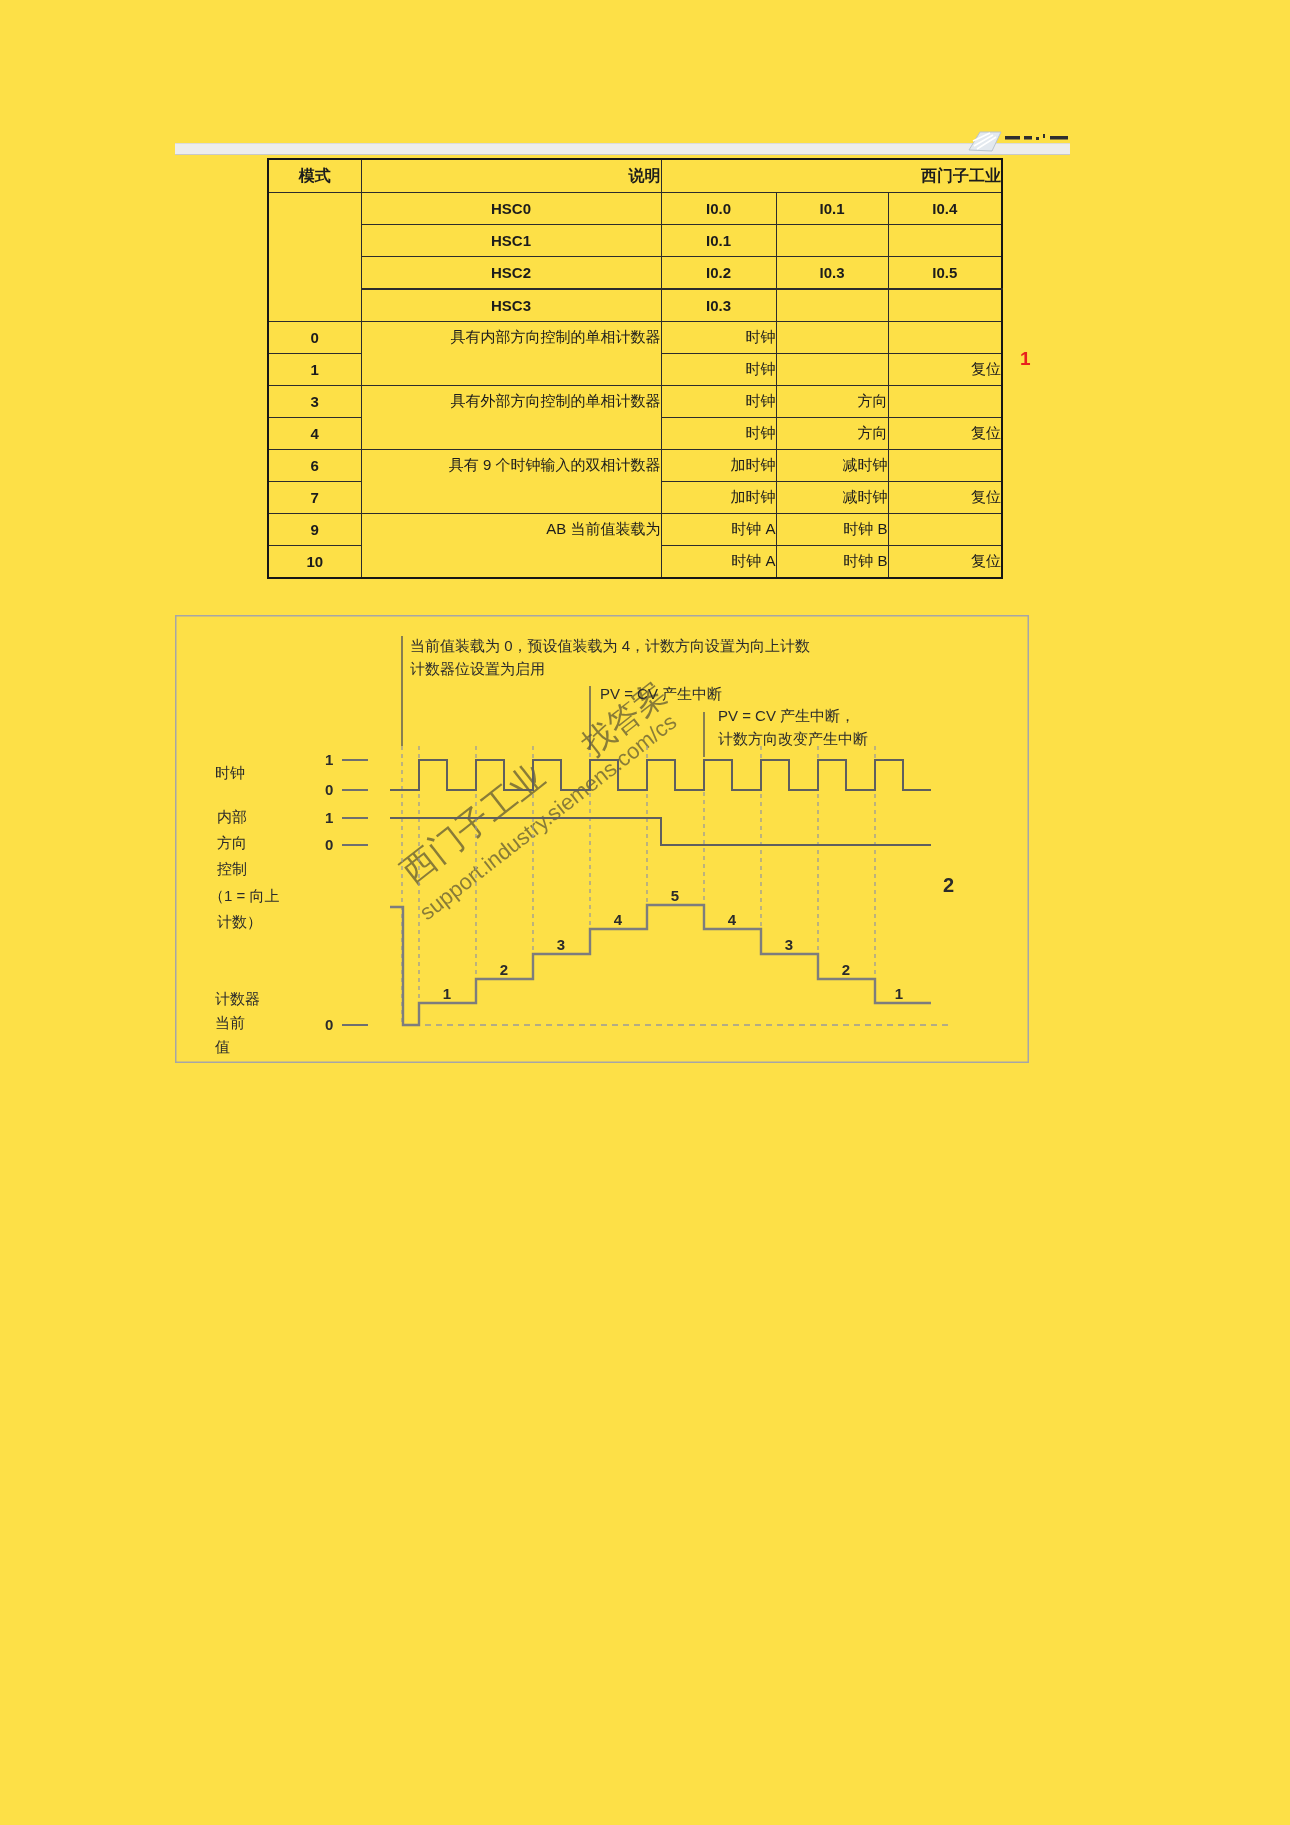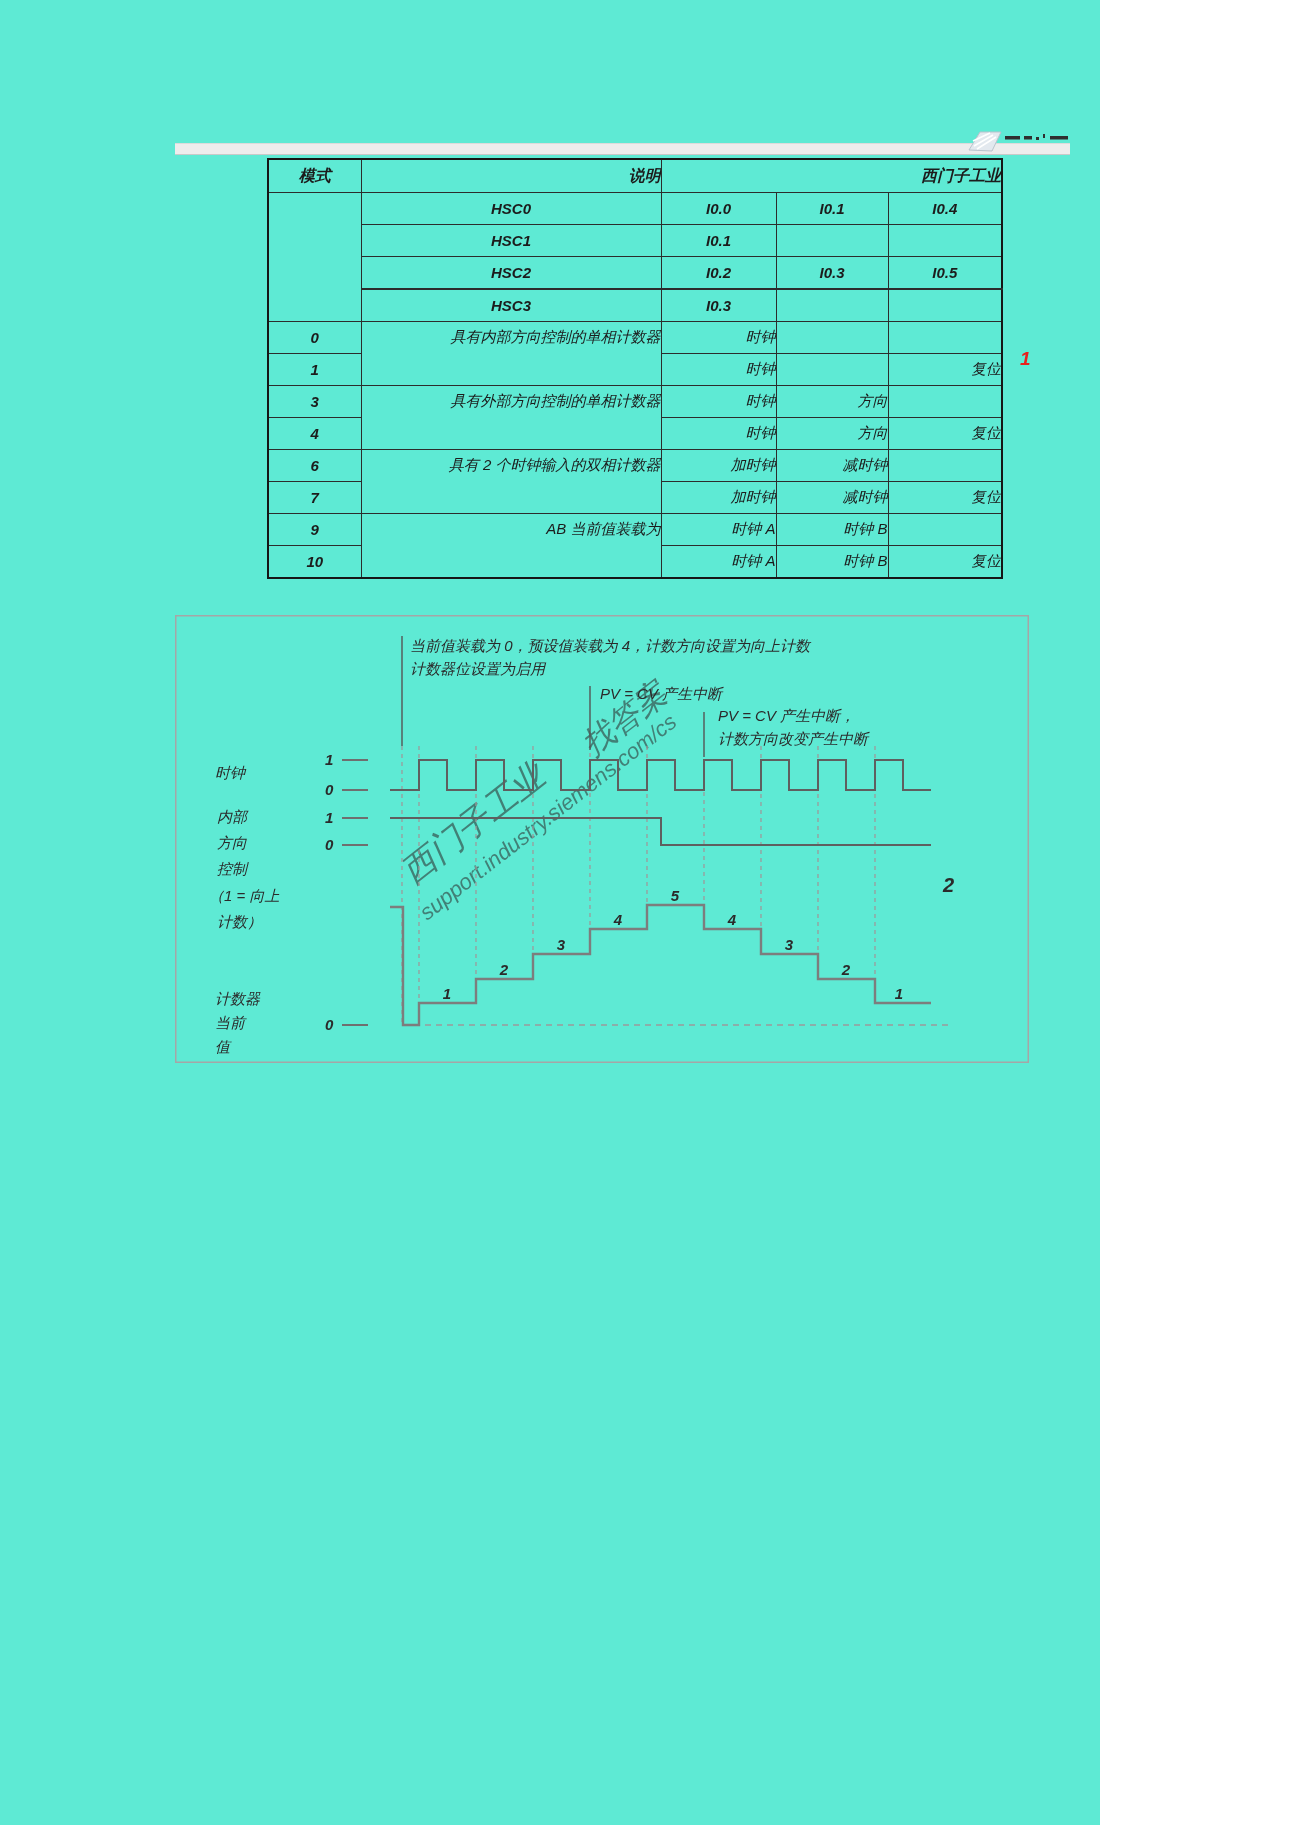--- a/index.html
+++ b/index.html
@@ -1,17 +1,17 @@
 <!DOCTYPE html>
 <html><head>
 <meta charset="utf-8">
 <style>
   html,body{margin:0;padding:0;background:#ffffff;}
-  .page{position:relative;width:1100px;height:1825px;background:#5eead4;overflow:hidden;
-        font-family:"Liberation Sans","DejaVu Sans",sans-serif;color:#1c1c1c;font-style:italic;}
+  .page{position:relative;width:1290px;height:1825px;background:#fde047;overflow:hidden;
+        font-family:"Liberation Sans","DejaVu Sans",sans-serif;color:#1c1c1c;}
 
   
   .chrome-strip{position:absolute;left:175px;top:143px;width:895px;height:10px;
                 background:#ededed;border-top:1px solid #dcdcdc;border-bottom:1px solid #c9c9c9;}
   .fragment{position:absolute;left:963px;top:129px;width:112px;height:23px;}
 
   
   table.hsc{position:absolute;left:267px;top:158px;border-collapse:collapse;
             border:2.5px solid #161616;table-layout:fixed;width:734px;}
   table.hsc td,table.hsc th{border:1px solid #2c2c2c;font-size:15px;font-weight:400;
@@ -123,21 +123,21 @@
       <td></td>
     </tr>
     <tr>
       <td class="c lat">4</td>
       <td class="pad12">时钟</td>
       <td class="pad12">方向</td>
       <td class="pad12">复位</td>
     </tr>
     <tr>
       <td class="c lat">6</td>
-      <td class="desc" rowspan="2">具有 2 个时钟输入的双相计数器</td>
+      <td class="desc" rowspan="2">具有 9 个时钟输入的双相计数器</td>
       <td class="pad12">加时钟</td>
       <td class="pad12">减时钟</td>
       <td></td>
     </tr>
     <tr>
       <td class="c lat">7</td>
       <td class="pad12">加时钟</td>
       <td class="pad12">减时钟</td>
       <td class="pad12">复位</td>
     </tr>

